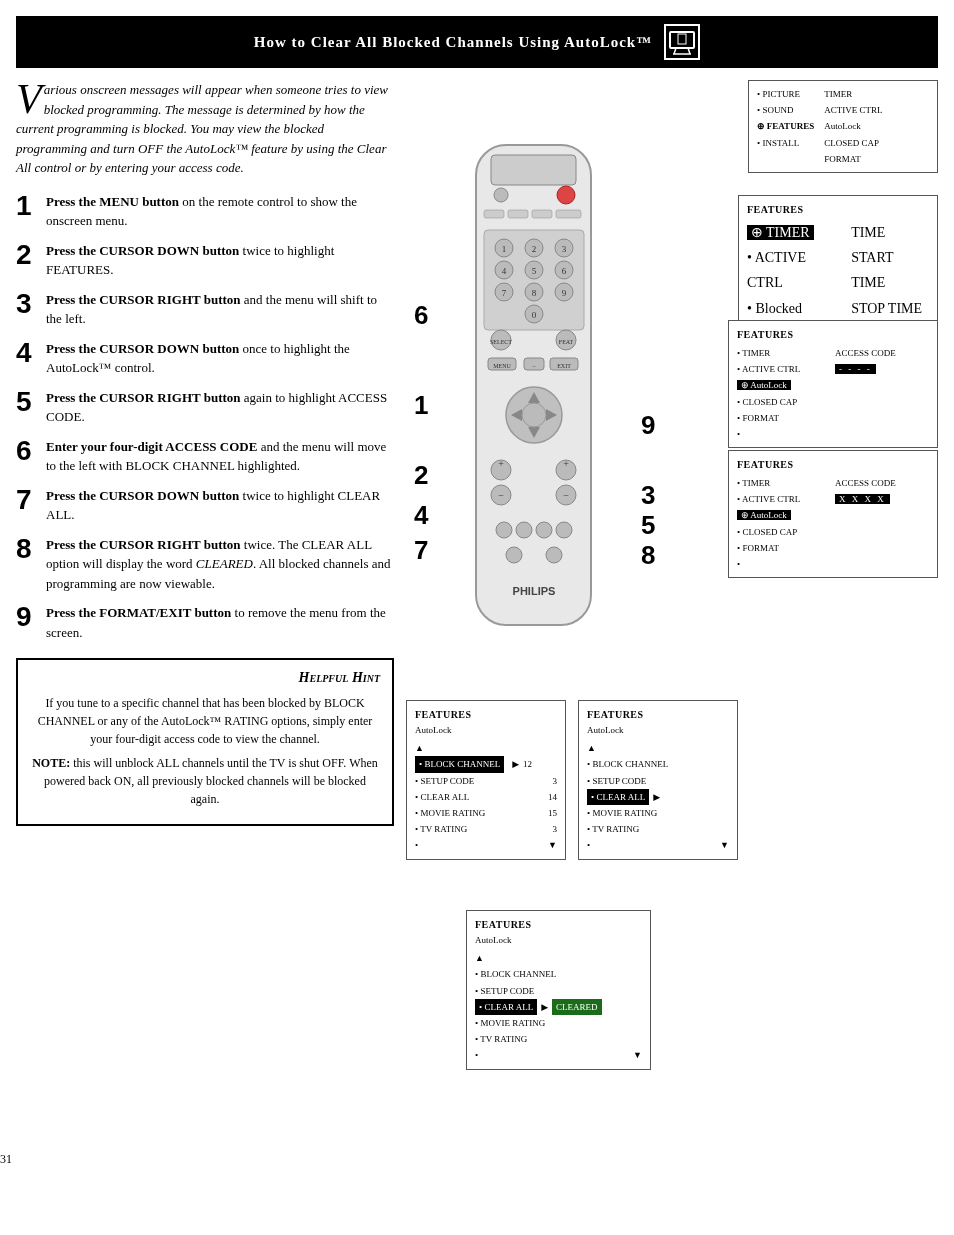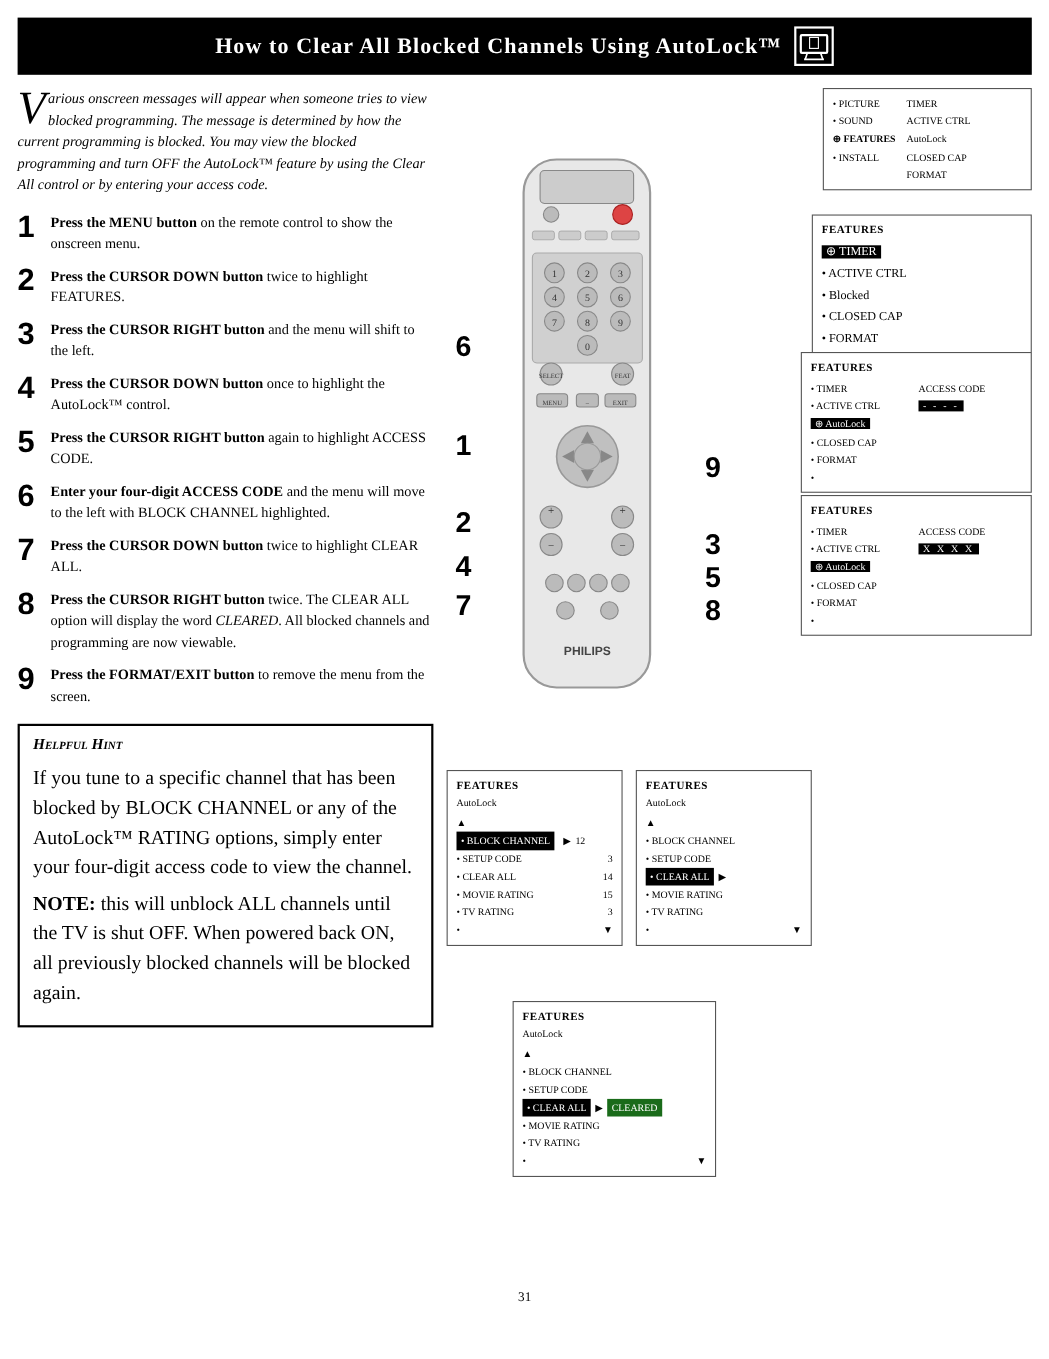--- a/index.html
+++ b/index.html
@@ -12,21 +12,21 @@
       color: #000;
       position: relative;
     }
 
     
     .page-header {
       background: #000;
       color: #fff;
       text-align: center;
       padding: 8px 16px;
-      font-size: 20px;
+      font-size: 15px;
       font-weight: bold;
       letter-spacing: 1px;
       display: flex;
       align-items: center;
       justify-content: center;
       gap: 12px;
       margin: 16px 16px 0 16px;
     }
     .header-icon {
       width: 36px;
@@ -90,47 +90,48 @@
       font-weight: bold;
     }
 
     
     .hint-box {
       border: 2px solid #000;
       margin-top: 16px;
       padding: 10px 12px;
     }
     .hint-title {
-      text-align: left;
+      text-align: right;
       font-size: 14px;
       font-style: italic;
       font-weight: bold;
       margin-bottom: 8px;
     }
     .hint-title span {
       font-variant: small-caps;
     }
     .hint-text {
-      font-size: 18px;
+      font-size: 12px;
       line-height: 1.5;
+      text-align: center;
     }
     .hint-text p { margin-bottom: 6px; }
 
     
     .right-col {
       flex: 1;
       position: relative;
       min-height: 900px;
     }
 
     
     .page-footer {
-      text-align: center;
+      text-align: left;
       font-size: 12px;
-      margin-top: 20px;
+      margin-top: 0;
       padding-bottom: 10px;
     }
 
     .menu-screen {
       border: 1.5px solid #555;
       background: #fff;
       padding: 5px 8px;
       font-size: 9.5px;
       line-height: 1.7;
       margin-bottom: 8px;
@@ -357,28 +358,35 @@
                 <div>CLOSED CAP</div>
                 <div>FORMAT</div>
               </div>
             </div>
           </div>
         </div>
 
         <div style="position:absolute; right:0; top:115px; width:200px;">
           <div class="menu-screen">
             <div class="menu-screen-title">FEATURES</div>
-            <div style="display:flex; gap:8px; font-size:11px; margin-top:2px;">
+            <div style="display:flex; gap:8px; font-size:14px; margin-top:2px;">
               <div style="line-height:1.8; min-width:90px;">
                 <div><span class="ms-highlight">⊕ TIMER</span></div>
                 <div>• ACTIVE CTRL</div>
                 <div>• Blocked</div>
                 <div>• CLOSED CAP</div>
                 <div>• FORMAT</div>
                 <div>•</div>
+              </div>
+              <div style="line-height:1.8;">
+                <div>TIME</div>
+                <div>START TIME</div>
+                <div>STOP TIME</div>
+                <div>CHANNEL</div>
+                <div>ACTIVATE</div>
               </div>
             </div>
           </div>
         </div>
 
         <div style="position:absolute; right:0; top:240px; width:210px;">
           <div class="menu-screen">
             <div class="menu-screen-title">FEATURES</div>
             <div style="display:flex; gap:8px; font-size:9px; margin-top:2px;">
               <div style="line-height:1.8; min-width:90px;">

